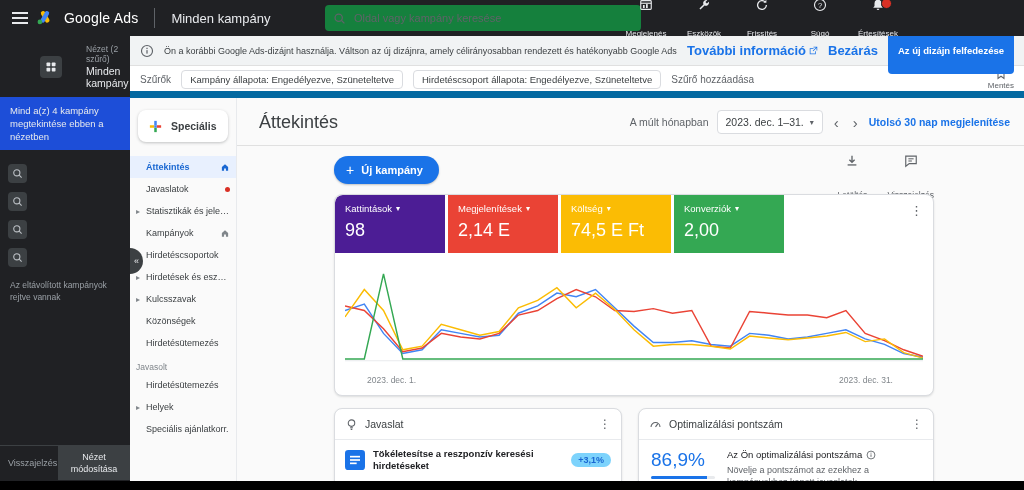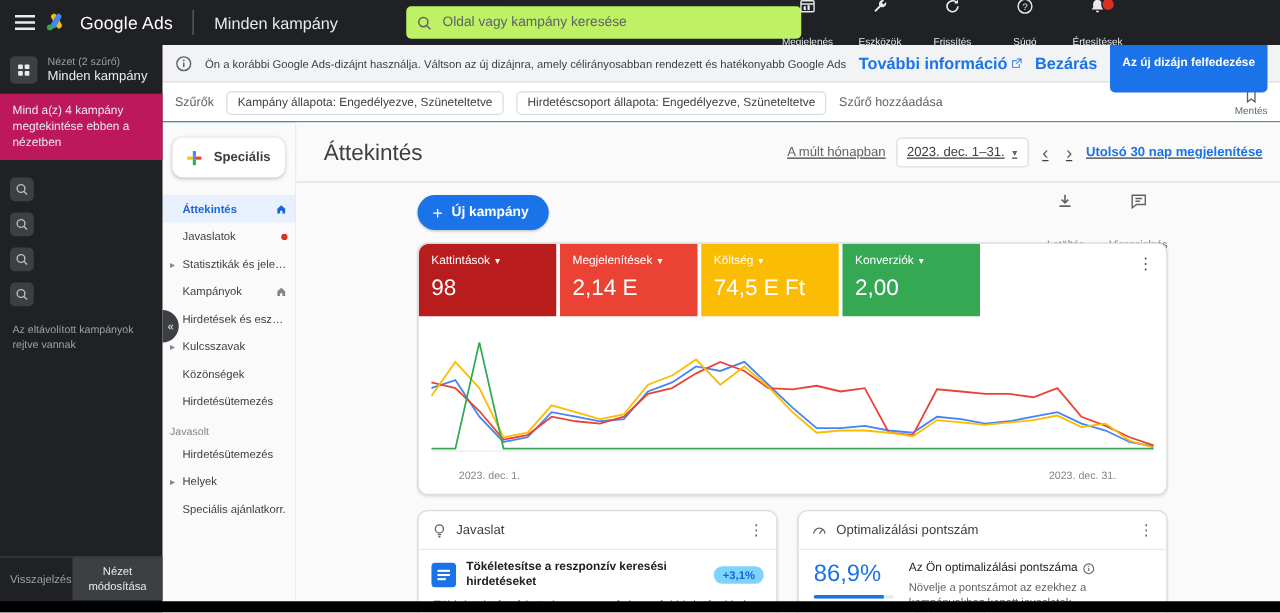--- a/index.html
+++ b/index.html
@@ -6,49 +6,49 @@
   body{width:1024px;height:490px;position:relative;overflow:hidden;background:#fff;
        font-family:"Liberation Sans","DejaVu Sans",sans-serif;color:#3c4043;}
   svg{display:block}
   
   .topbar{position:absolute;left:0;top:0;width:1024px;height:36px;background:#202124;display:flex;align-items:center;color:#e8eaed;z-index:20;}
   .tb-left{display:flex;align-items:center;gap:8px;padding-left:12px;}
   .hamburger{cursor:pointer;display:flex}
   .brand{font-size:14px;color:#fff;letter-spacing:.2px;margin-left:2px;}
   .tb-div{width:1px;height:20px;background:#5f6368;margin:0 8px;}
   .tb-title{font-size:13px;color:#e8eaed;}
-  .tb-search{position:absolute;left:325px;top:5px;width:300px;height:26px;background:#bef264;border-radius:4px;display:flex;align-items:center;padding:0 8px;gap:6px;}
+  .tb-search{position:absolute;left:325px;top:5px;width:300px;height:26px;background:#15803d;border-radius:4px;display:flex;align-items:center;padding:0 8px;gap:6px;}
   .tb-search input{border:none;outline:none;flex:1;font-size:11px;font-family:inherit;color:#202124;background:transparent;}
   .tb-search input::placeholder{color:#5f6368;}
   .tb-actions{position:absolute;left:624px;top:0;height:36px;display:flex;align-items:center;gap:14px;}
   .tb-action{display:flex;flex-direction:column;align-items:center;justify-content:center;gap:1px;cursor:pointer;min-width:44px;position:relative;}
   .tb-action .tb-ic{height:14px;display:flex;align-items:center;}
   .tb-action .tb-lb{font-size:8px;color:#e8eaed;white-space:nowrap;margin-top:16px;}
   .badge{position:absolute;top:0px;right:8px;width:9px;height:9px;border-radius:50%;background:#d93025;border:1px solid #202124;}
   
   .sidebar{position:absolute;left:0;top:36px;width:130px;height:454px;background:#202124;color:#e8eaed;z-index:15;}
-  .sb-view{display:flex;align-items:center;gap:8px;padding:8px 8px;cursor:pointer;}
+  .sb-view{display:flex;align-items:center;gap:24px;padding:8px 8px;cursor:pointer;margin-left:32px;}
   .sb-view-icon{width:22px;height:22px;background:#3c4043;border-radius:4px;display:flex;align-items:center;justify-content:center;flex:none;}
   .sb-view-label{font-size:8.5px;color:#9aa0a6;}
   .sb-view-name{font-size:10.5px;color:#e8eaed;margin-top:1px;}
-  .sb-selected{background:#be185d;font-size:9.5px;line-height:13px;padding:7px 10px;cursor:pointer;color:#e8eaed;}
+  .sb-selected{background:#1d4ed8;font-size:9.5px;line-height:13px;padding:7px 10px;cursor:pointer;color:#e8eaed;}
   .sb-icons{display:flex;flex-direction:column;gap:9px;padding:14px 0 0 8px;}
   .sb-iconbtn{width:19px;height:19px;background:#3c4043;border-radius:4px;display:flex;align-items:center;justify-content:center;cursor:pointer;color:#bdc1c6;}
   .sb-note{font-size:8.5px;color:#9aa0a6;line-height:12px;padding:12px 10px 0 10px;}
   .sb-bottom{position:absolute;bottom:10px;left:0;width:130px;display:flex;align-items:stretch;border-top:1px solid #3c4043;}
   .sb-feedback{flex:1;font-size:9px;color:#9aa0a6;display:flex;align-items:center;padding-left:8px;cursor:pointer;}
   .sb-modify{width:64px;background:#3c4043;font-size:9px;color:#e8eaed;text-align:center;padding:5px 4px;line-height:12px;cursor:pointer;}
   .collapse-tab{position:absolute;right:-13px;top:212px;width:13px;height:26px;background:#3c4043;color:#e8eaed;border-radius:0 13px 13px 0;font-size:9px;display:flex;align-items:center;justify-content:center;cursor:pointer;z-index:30;}
   
   .banner{position:absolute;left:130px;top:36px;width:894px;height:30px;background:#f1f3f4;display:flex;align-items:center;gap:10px;padding:0 10px;box-sizing:border-box;border-bottom:1px solid #e0e0e0;z-index:10;}
   .banner-text{font-size:9px;color:#3c4043;white-space:nowrap;overflow:hidden;flex:1;}
   .banner-link{font-size:13px;color:#1a73e8;font-weight:bold;white-space:nowrap;cursor:pointer;display:flex;align-items:center;gap:3px;}
   .banner-cta{background:#1a73e8;color:#fff;font-size:9.5px;font-weight:bold;border:none;border-radius:4px;padding:18px 10px;white-space:nowrap;cursor:pointer;font-family:inherit;}
   
-  .filterbar{position:absolute;left:130px;top:67px;width:894px;height:31px;background:#fff;display:flex;align-items:center;gap:10px;padding:0 10px;box-sizing:border-box;border-bottom:1px solid #0369a1;}
+  .filterbar{position:absolute;left:130px;top:67px;width:894px;height:31px;background:#fff;display:flex;align-items:center;gap:10px;padding:0 10px;box-sizing:border-box;border-bottom:7px solid #0369a1;}
   .filters-label{font-size:10px;color:#5f6368;}
   .chip{border:1px solid #dadce0;border-radius:4px;font-size:9.5px;color:#3c4043;padding:3px 8px;white-space:nowrap;cursor:pointer;background:#fff;}
   .add-filter{font-size:10px;color:#5f6368;cursor:pointer;white-space:nowrap;}
   .save-stack{margin-left:auto;display:flex;flex-direction:column;align-items:center;gap:1px;cursor:pointer;color:#5f6368;}
   .save-stack .sv-lb{font-size:8px;color:#5f6368;}
   
   .subnav{position:absolute;left:130px;top:98px;width:107px;height:392px;background:#fafafa;border-right:1px solid #e8eaed;box-sizing:border-box;z-index:5;}
   .create-btn{margin:12px 8px 14px 8px;height:32px;background:#fff;border-radius:8px;box-shadow:0 1px 3px rgba(60,64,67,.3);display:flex;align-items:center;gap:8px;padding:0 10px;cursor:pointer;}
   .create-btn .cb-lb{font-size:10.5px;color:#3c4043;font-weight:bold;}
   .nav-item{height:22px;display:flex;align-items:center;padding:0 6px 0 6px;font-size:9px;color:#3c4043;cursor:pointer;white-space:nowrap;overflow:hidden;}
@@ -56,21 +56,21 @@
   .nav-label{flex:1;overflow:hidden;text-overflow:ellipsis;}
   .nav-item.selected{background:#e8f0fe;color:#1967d2;font-weight:bold;}
   .nav-item.selected .nav-home{color:#1967d2;}
   .nav-home{color:#80868b;flex:none;margin-left:3px;display:flex;}
   .nav-dot{width:5px;height:5px;border-radius:50%;background:#d93025;flex:none;margin-left:4px;}
   .nav-section{height:18px;display:flex;align-items:flex-end;padding:0 6px 2px 6px;font-size:8.5px;color:#80868b;}
   
   .content{position:absolute;left:237px;top:98px;width:787px;height:392px;background:#fafafa;}
   .page-head{position:absolute;left:0;top:0;width:100%;height:48px;border-bottom:1px solid #e0e0e0;box-sizing:border-box;background:#fafafa;}
   .page-title{position:absolute;left:22px;top:0;line-height:48px;font-size:18px;color:#3c4043;}
-  .date-controls{position:absolute;right:14px;top:0;height:48px;display:flex;align-items:center;gap:8px;text-decoration:underline;}
+  .date-controls{position:absolute;right:14px;top:0;height:48px;display:flex;align-items:center;gap:8px;}
   .date-label{font-size:10.5px;color:#5f6368;}
   .date-box{border:1px solid #dadce0;border-radius:4px;background:#fff;padding:5px 8px;font-size:10.5px;color:#3c4043;display:flex;align-items:center;gap:6px;cursor:pointer;white-space:nowrap;}
   .caret{font-size:8px;color:#5f6368;}
   .chev{font-size:15px;color:#5f6368;cursor:pointer;padding:0 3px;line-height:1;}
   .show-link{font-size:10.5px;color:#1a73e8;font-weight:bold;cursor:pointer;white-space:nowrap;}
   .canvas{position:absolute;left:97px;top:48px;width:600px;height:344px;}
   .toolbar{position:absolute;left:0;top:8px;width:600px;height:34px;}
   .new-campaign{position:absolute;left:0;top:2px;height:28px;background:#1a73e8;color:#fff;border:none;border-radius:15px;display:flex;align-items:center;gap:7px;padding:0 16px 0 12px;font-size:11px;font-weight:bold;font-family:inherit;cursor:pointer;box-shadow:0 1px 2px rgba(60,64,67,.3);}
   .new-campaign .plus{font-size:14px;font-weight:normal;}
   .tool-stacks{position:absolute;right:0;top:0;display:flex;gap:20px;}
@@ -307,20 +307,24 @@
   <div class="nav-item">
     <span class="nav-arrow"></span>
     <span class="nav-label">Kampányok</span>
     <span class="nav-home">
         <svg width="10" height="10" viewBox="0 0 16 16">
           <path d="M3 8l5-4.5L13 8v6H9.5v-3.5h-3V14H3z" fill="currentColor"></path>
         </svg>
       </span>
   </div>
   <div class="nav-item">
+    <span class="nav-arrow"></span>
+    <span class="nav-label">Hirdetéscsoportok</span>
+  </div>
+  <div class="nav-item">
     <span class="nav-arrow">▸</span>
     <span class="nav-label">Hirdetések és eszközök</span>
   </div>
   <div class="nav-item">
     <span class="nav-arrow">▸</span>
     <span class="nav-label">Kulcsszavak</span>
   </div>
   <div class="nav-item">
     <span class="nav-arrow"></span>
     <span class="nav-label">Közönségek</span>
@@ -379,21 +383,21 @@
               <line x1="5" y1="5.5" x2="11" y2="5.5" stroke="#5f6368" stroke-width="1.2"></line>
               <line x1="5" y1="8" x2="9" y2="8" stroke="#5f6368" stroke-width="1.2"></line>
             </svg>
           <span class="ts-lb">Visszajelzés</span>
         </div>
       </div>
     </div>
 
     <div class="chart-card">
       <div class="metrics-row">
-        <div class="metric" style="border-top-left-radius: 8px; background: #b91c1c;">
+        <div class="metric" style="border-top-left-radius: 8px; background: #4c1d95;">
           <div class="metric-label">
               <span>Kattintások</span>
               <span class="caret">▾</span>
             </div>
           <div class="metric-value">98</div>
         </div>
         <div class="metric" style="background: rgb(234, 67, 53);">
           <div class="metric-label">
               <span>Megjelenítések</span>
               <span class="caret">▾</span>

